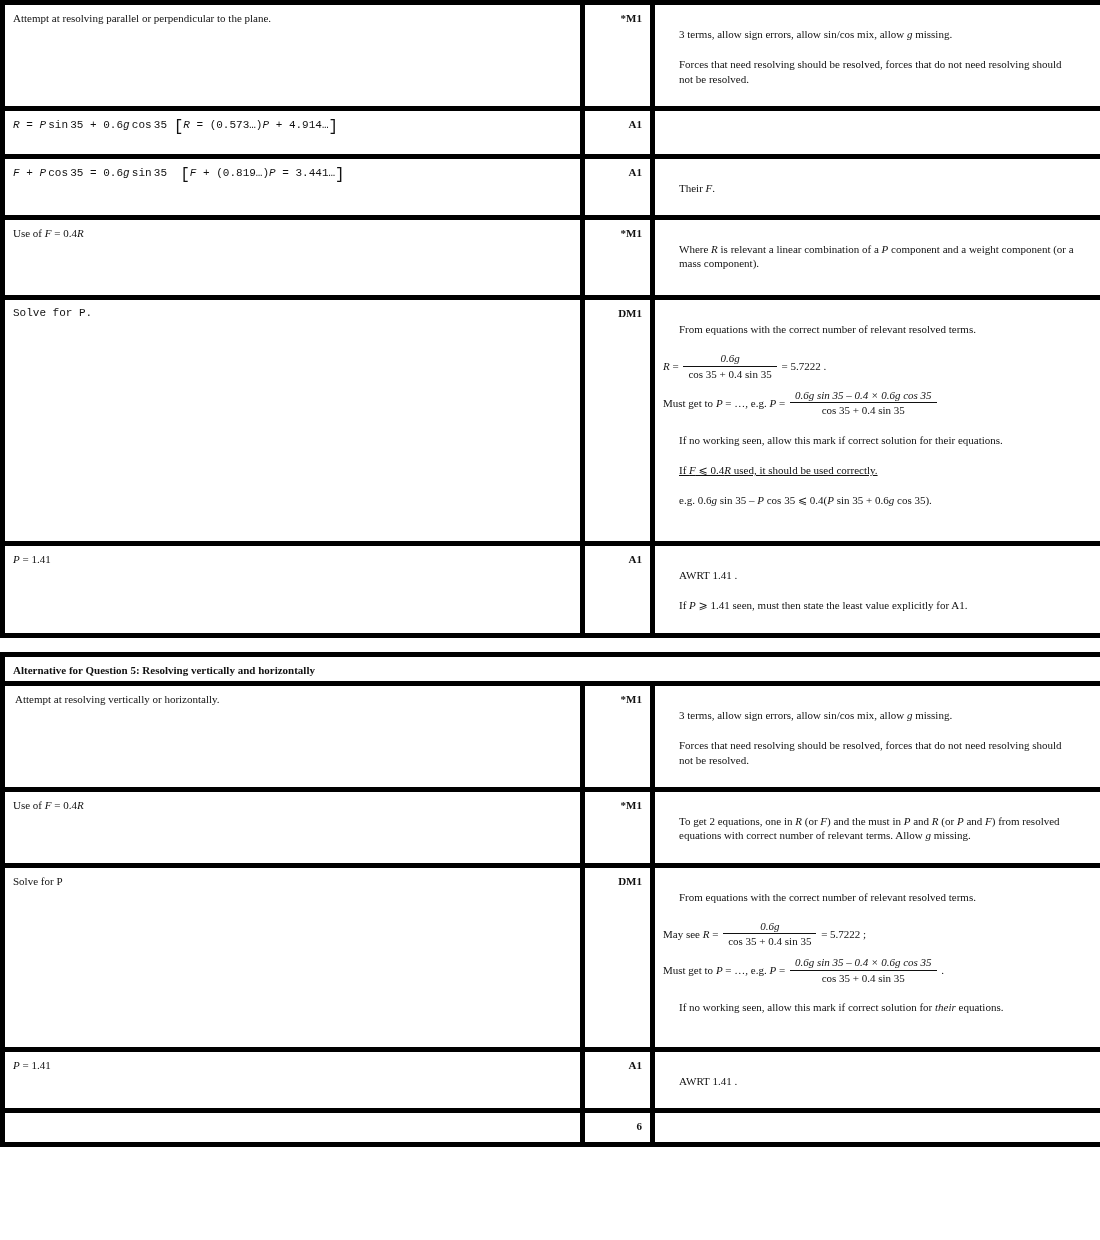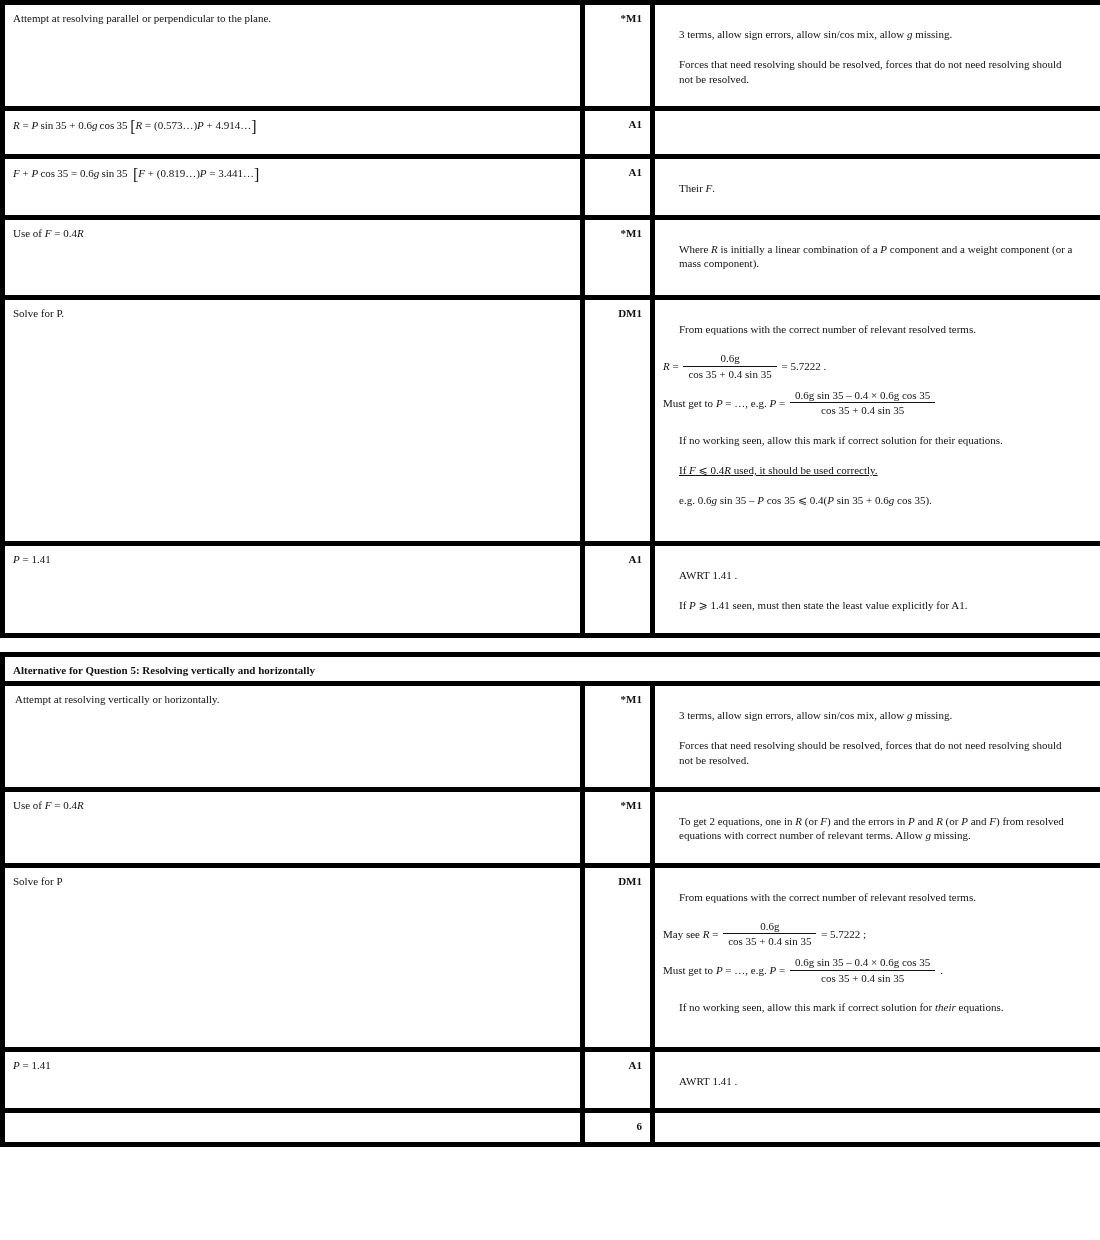--- a/index.html
+++ b/index.html
@@ -53,31 +53,32 @@
     display: inline-block;
     vertical-align: middle;
     text-align: center;
     margin: 0 2px;
     line-height: 1.12;
   }
   .frac .num {
     display: block;
     padding: 0 5px 1px 5px;
     border-bottom: 1.3px solid #111;
+    font-style: italic;
   }
   .frac .den {
     display: block;
     padding: 1px 5px 0 5px;
     font-family: Liberation Serif, serif;
   }
   .eqline { margin: 9px 0 2px 0; }
   .eqline.tight { margin-top: 7px; }
   .midline { vertical-align: middle; }
   .bigbr { font-size: 1.45em; vertical-align: -0.20em; font-weight: 300; }
-  .nowrap { white-space: nowrap; }
+  .nowrap { white-space: nowrap; font-family: Liberation Mono, monospace; }
   p.l { margin: 16px; }
 </style>
 </head>
 <body>
 
 <div class="page">
 
 <table class="ms">
   <colgroup>
         <col class="c-sol">
@@ -128,26 +129,26 @@
   </tr>
 
   <tr>
     <td class="sol" style="height:80px;">
       <span class="math"><span>Use of  </span><i>F</i><span> = 0.4</span><i>R</i></span>
     </td>
     <td class="mark">
       <span>*M1</span>
     </td>
     <td class="note">
-      <p class="l"><span>Where </span><i>R</i><span> is initially a linear combination of a </span><i>P</i><span> component and a weight component (or a mass component).</span></p>
-    </td>
-  </tr>
-
-  <tr>
-    <td class="sol" style="height:246px;">
+      <p class="l"><span>Where </span><i>R</i><span> is relevant a linear combination of a </span><i>P</i><span> component and a weight component (or a mass component).</span></p>
+    </td>
+  </tr>
+
+  <tr>
+    <td class="sol" style="height:246px;font-family:Liberation Mono, monospace;">
       <span>Solve for P.</span>
     </td>
     <td class="mark">
       <span>DM1</span>
     </td>
     <td class="note">
       <p class="l">From equations with the correct number of relevant resolved terms.</p>
 
       <p class="eqline">
         <span class="math midline"><i>R</i> =</span>
@@ -218,21 +219,21 @@
 
 
   <tr>
     <td class="sol" style="height:74px;">
       <span class="math"><span>Use of  </span><i>F</i><span> = 0.4</span><i>R</i></span>
     </td>
     <td class="mark">
       <span>*M1</span>
     </td>
     <td class="note">
-      <p class="l"><span>To get 2 equations, one in </span><i>R</i><span> (or </span><i>F</i><span>) and the errors in </span><i>P</i><span> and </span><i>R</i><span> (or </span><i>P</i><span> and </span><i>F</i><span>) from resolved equations with correct number of relevant terms. Allow </span><i>g</i><span> missing.</span></p>
+      <p class="l"><span>To get 2 equations, one in </span><i>R</i><span> (or </span><i>F</i><span>) and the must in </span><i>P</i><span> and </span><i>R</i><span> (or </span><i>P</i><span> and </span><i>F</i><span>) from resolved equations with correct number of relevant terms. Allow </span><i>g</i><span> missing.</span></p>
     </td>
   </tr>
 
   <tr>
     <td class="sol" style="height:184px;padding-left:8px;">
       <span>Solve for P</span>
     </td>
     <td class="mark">
       <span>DM1</span>
     </td>

